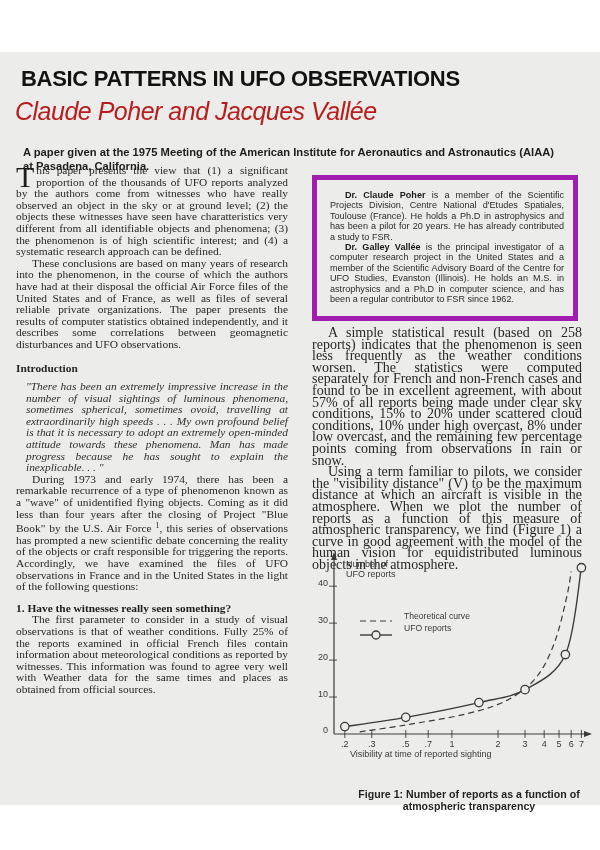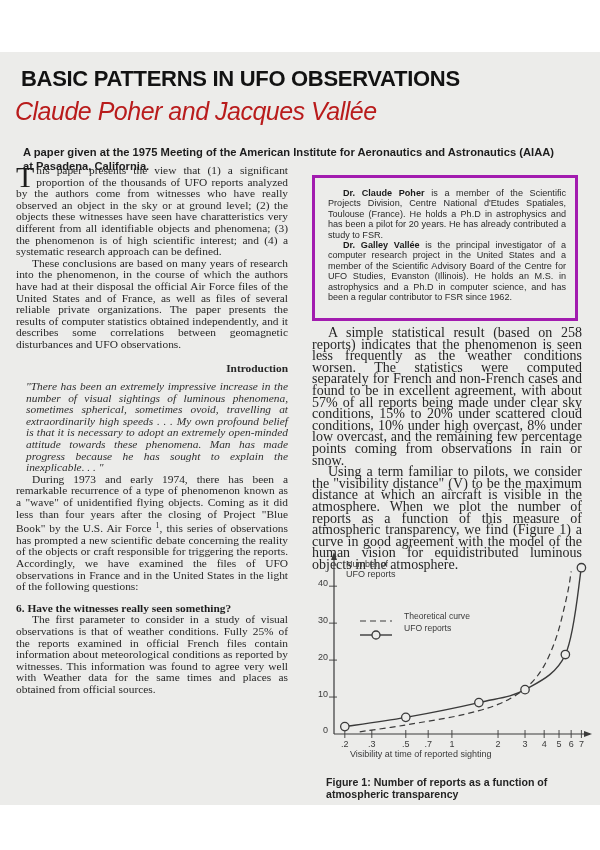--- a/index.html
+++ b/index.html
@@ -28,74 +28,74 @@
     font-family:"Liberation Serif", serif; font-size:11.4px; line-height:11.6px;
     color:#262626; text-align:justify;
   }
   .col-left p, .col-right p { margin:0; }
   .indent { text-indent:16px; }
   .dropcap {
     float:left; font-size:30px; line-height:22px; margin:1px 2px 0 0;
     font-family:"Liberation Serif", serif; color:#1c1c1c;
   }
   .section-head {
-    text-align:right; font-weight:bold; margin:12px 0 7px 0 !important;
+    text-align:left; font-weight:bold; margin:12px 0 7px 0 !important;
     font-size:11.4px;
   }
   .quote {
     font-style:italic; margin:0 0 0 10px !important; color:#2e2e2e;
   }
   .attribution {
     font-style:italic; margin:22px 0 7px 0 !important; color:#2e2e2e;
   }
   .sup { font-size:8px; vertical-align:-4px; font-style:normal; margin-left:3px; }
   .sup-up { font-size:8px; vertical-align:4px; }
   .question-head {
     font-weight:bold; margin:10px 0 0 0 !important; color:#1d1d1d;
   }
   .bio-box {
     position:absolute; left:312px; top:175px; width:266px; height:146px;
-    border:3px solid #a21caf; box-sizing:border-box;
+    border:5px solid #a21caf; box-sizing:border-box;
     padding:10px 9px 0 13px;
     font-family:"Liberation Sans", sans-serif; font-size:9.1px; line-height:10.4px;
     color:#2b2b2b; text-align:justify;
   }
   .bio-box p { margin:0; text-indent:15px; }
   .bio-box b { color:#1a1a1a; }
   .col-right {
     position:absolute; left:312px; top:327px; width:270px;
     font-family:"Liberation Serif", serif; font-size:14px; line-height:11.6px;
     color:#262626; text-align:justify;
   }
   .chart {
     position:absolute; left:310px; top:550px; width:282px; height:230px;
   }
   .chart text { font-family:"Liberation Sans", sans-serif; fill:#3a3a3a; }
   .caption {
-    position:absolute; left:322px; top:772px; width:262px; margin:4px;
+    position:absolute; left:322px; top:772px; width:262px; margin:16px;
     font-family:"Liberation Sans", sans-serif; font-weight:bold;
-    font-size:10.6px; line-height:12px; color:#242424; text-align:left;
+    font-size:10.6px; line-height:12px; color:#242424; text-align:center;
   }
 </style>
 </head>
 <body>
 
 <div class="page"></div>
 
 <h1 class="title">BASIC PATTERNS IN UFO OBSERVATIONS</h1>
 <h2 class="authors">Claude Poher and Jacques Vallée</h2>
 <p class="subtitle">A paper given at the 1975 Meeting of the American Institute for Aeronautics and Astronautics (AIAA) at Pasadena, California.</p>
 
 <div class="col-left">
   <p><span class="dropcap">T</span><span>his paper presents the view that (1) a significant proportion of the thousands of UFO reports analyzed by the authors come from witnesses who have really observed an object in the sky or at ground level; (2) the objects these witnesses have seen have charatteristics very different from all identifiable objects and phenomena; (3) the phenomenon is of high scientific interest; and (4) a systematic research approach can be defined.</span></p>
   <p class="indent">These conclusions are based on many years of research into the phenomenon, in the course of which the authors have had at their disposal the official Air Force files of the United States and of France, as well as files of several reliable private organizations. The paper presents the results of computer statistics obtained independently, and it describes some correlations between geomagnetic disturbances and UFO observations.</p>
   <p class="section-head">Introduction</p>
   <p class="quote">"There has been an extremely impressive increase in the number of visual sightings of luminous phenomena, sometimes spherical, sometimes ovoid, travelling at extraordinarily high speeds . . . My own profound belief is that it is necessary to adopt an extremely open-minded attitude towards these phenomena. Man has made progress because he has sought to explain the inexplicable. . . "</p>
   <p class="indent"><span>During 1973 and early 1974, there has been a remarkable recurrence of a type of phenomenon known as a "wave" of unidentified flying objects. Coming as it did less than four years after the closing of Project "Blue Book" by the U.S. Air Force</span> <span class="sup-up">1</span><span>, this series of observations has prompted a new scientific debate concerning the reality of the objects or craft responsible for triggering the reports. Accordingly, we have examined the files of UFO observations in France and in the United States in the light of the following questions:</span></p>
-  <p class="question-head">6. Have the witnesses really seen something?</p>
+  <p class="question-head">1. Have the witnesses really seen something?</p>
   <p class="indent">The first parameter to consider in a study of visual observations is that of weather conditions. Fully 25% of the reports examined in official French files contain information about meteorological conditions as reported by witnesses. This information was found to agree very well with Weather data for the same times and places as obtained from official sources.</p>
 </div>
 
 <div class="bio-box">
   <p><b>Dr. Claude Poher</b><span> is a member of the Scientific Projects Division, Centre National d'Etudes Spatiales, Toulouse (France). He holds a Ph.D in astrophysics and has been a pilot for 20 years. He has already contributed a study to FSR.</span></p>
   <p><b>Dr. Galley Vallée</b><span> is the principal investigator of a computer research project in the United States and a member of the Scientific Advisory Board of the Centre for UFO Studies, Evanston (Illinois). He holds an M.S. in astrophysics and a Ph.D in computer science, and has been a regular contributor to FSR since 1962.</span></p>
 </div>
 
 <div class="col-right">
   <p class="indent">A simple statistical result (based on 258 reports) indicates that the phenomenon is seen less frequently as the weather conditions worsen. The statistics were computed separately for French and non-French cases and found to be in excellent agreement, with about 57% of all reports being made under clear sky conditions, 15% to 20% under scattered cloud conditions, 10% under high overcast, 8% under low overcast, and the remaining few percentage points coming from observations in rain or snow.</p>

